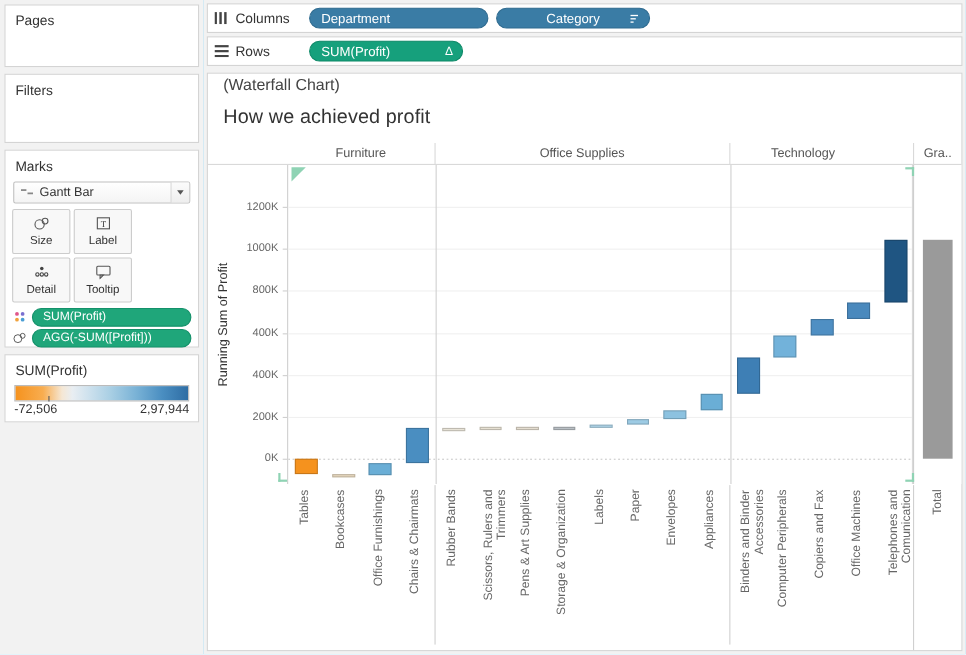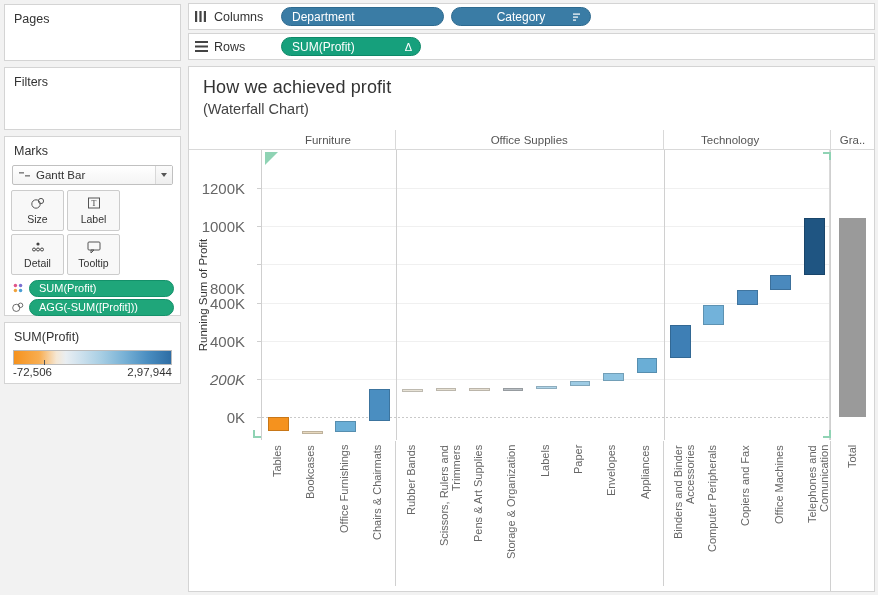--- a/index.html
+++ b/index.html
@@ -240,22 +240,22 @@
     position: absolute; top: 0; height: 290px;
     width: 1px; background: #d0d0d0;
   }
 
   
   #yaxis {
     position: absolute; left: 0; top: 20px;
     width: 72px; height: 290px;
   }
   .ytick {
-    position: absolute; right: 16px;
-    font-size: 15px; color: #666;
+    position: absolute; right: 8px;
+    font-size: 10px; color: #666;
     transform: translateY(-50%);
     white-space: nowrap;
   }
   .ytickmark {
     position: absolute; right: 0;
     width: 4px; height: 1px; background: #cfcfcf;
   }
   #ylabel {
     position: absolute;
     left: -66px; top: 50%;
@@ -471,42 +471,42 @@
       </div>
       <div class="shelf-pills">
         <span class="gpill">
           <span>SUM(Profit)</span>
           <span class="pill-right">Δ</span>
         </span>
       </div>
     </div>
 
     <div id="viz-card">
+      <div id="viz-sub">(Waterfall Chart)</div>
       <div id="viz-title">How we achieved profit</div>
-      <div id="viz-sub">(Waterfall Chart)</div>
 
       <div id="plot-wrap">
         <div class="dept-band" id="dept-band">
             <div class="dept-cell" style="left: 205.882px; width: 267.765px;">Office Supplies</div>
             <div class="dept-cell first" style="left: 72px; width: 133.882px;">Furniture</div>
             <div class="dept-cell" style="left: 473.647px; width: 133.882px;">Technology</div>
           </div>
         <div id="gt-head">Gra..</div>
 
         <div id="yaxis">
           <div id="ylabel">Running Sum of Profit</div>
         <div class="ytick" style="top: 267.105px;">0K</div>
             <div class="ytickmark" style="top: 267.105px;"></div>
-            <div class="ytick" style="top: 228.947px; font-style: italic;">200K</div>
+            <div class="ytick" style="top: 228.947px;">200K</div>
             <div class="ytickmark" style="top: 228.947px;"></div>
             <div class="ytick" style="top: 190.789px;">400K</div>
             <div class="ytickmark" style="top: 190.789px;"></div>
             <div class="ytick" style="top: 152.632px;">400K</div>
             <div class="ytickmark" style="top: 152.632px;"></div>
-            <div class="ytick" style="top: 114.474px; margin-top: 24px;">800K</div>
+            <div class="ytick" style="top: 114.474px;">800K</div>
             <div class="ytickmark" style="top: 114.474px;"></div>
             <div class="ytick" style="top: 76.3158px;">1000K</div>
             <div class="ytickmark" style="top: 76.3158px;"></div>
             <div class="ytick" style="top: 38.1579px;">1200K</div>
             <div class="ytickmark" style="top: 38.1579px;"></div>
           </div>
 
         <div id="plot">
           <span class="corner-tri"></span>
         <div class="zeroline" style="top: 267.105px;"></div>

